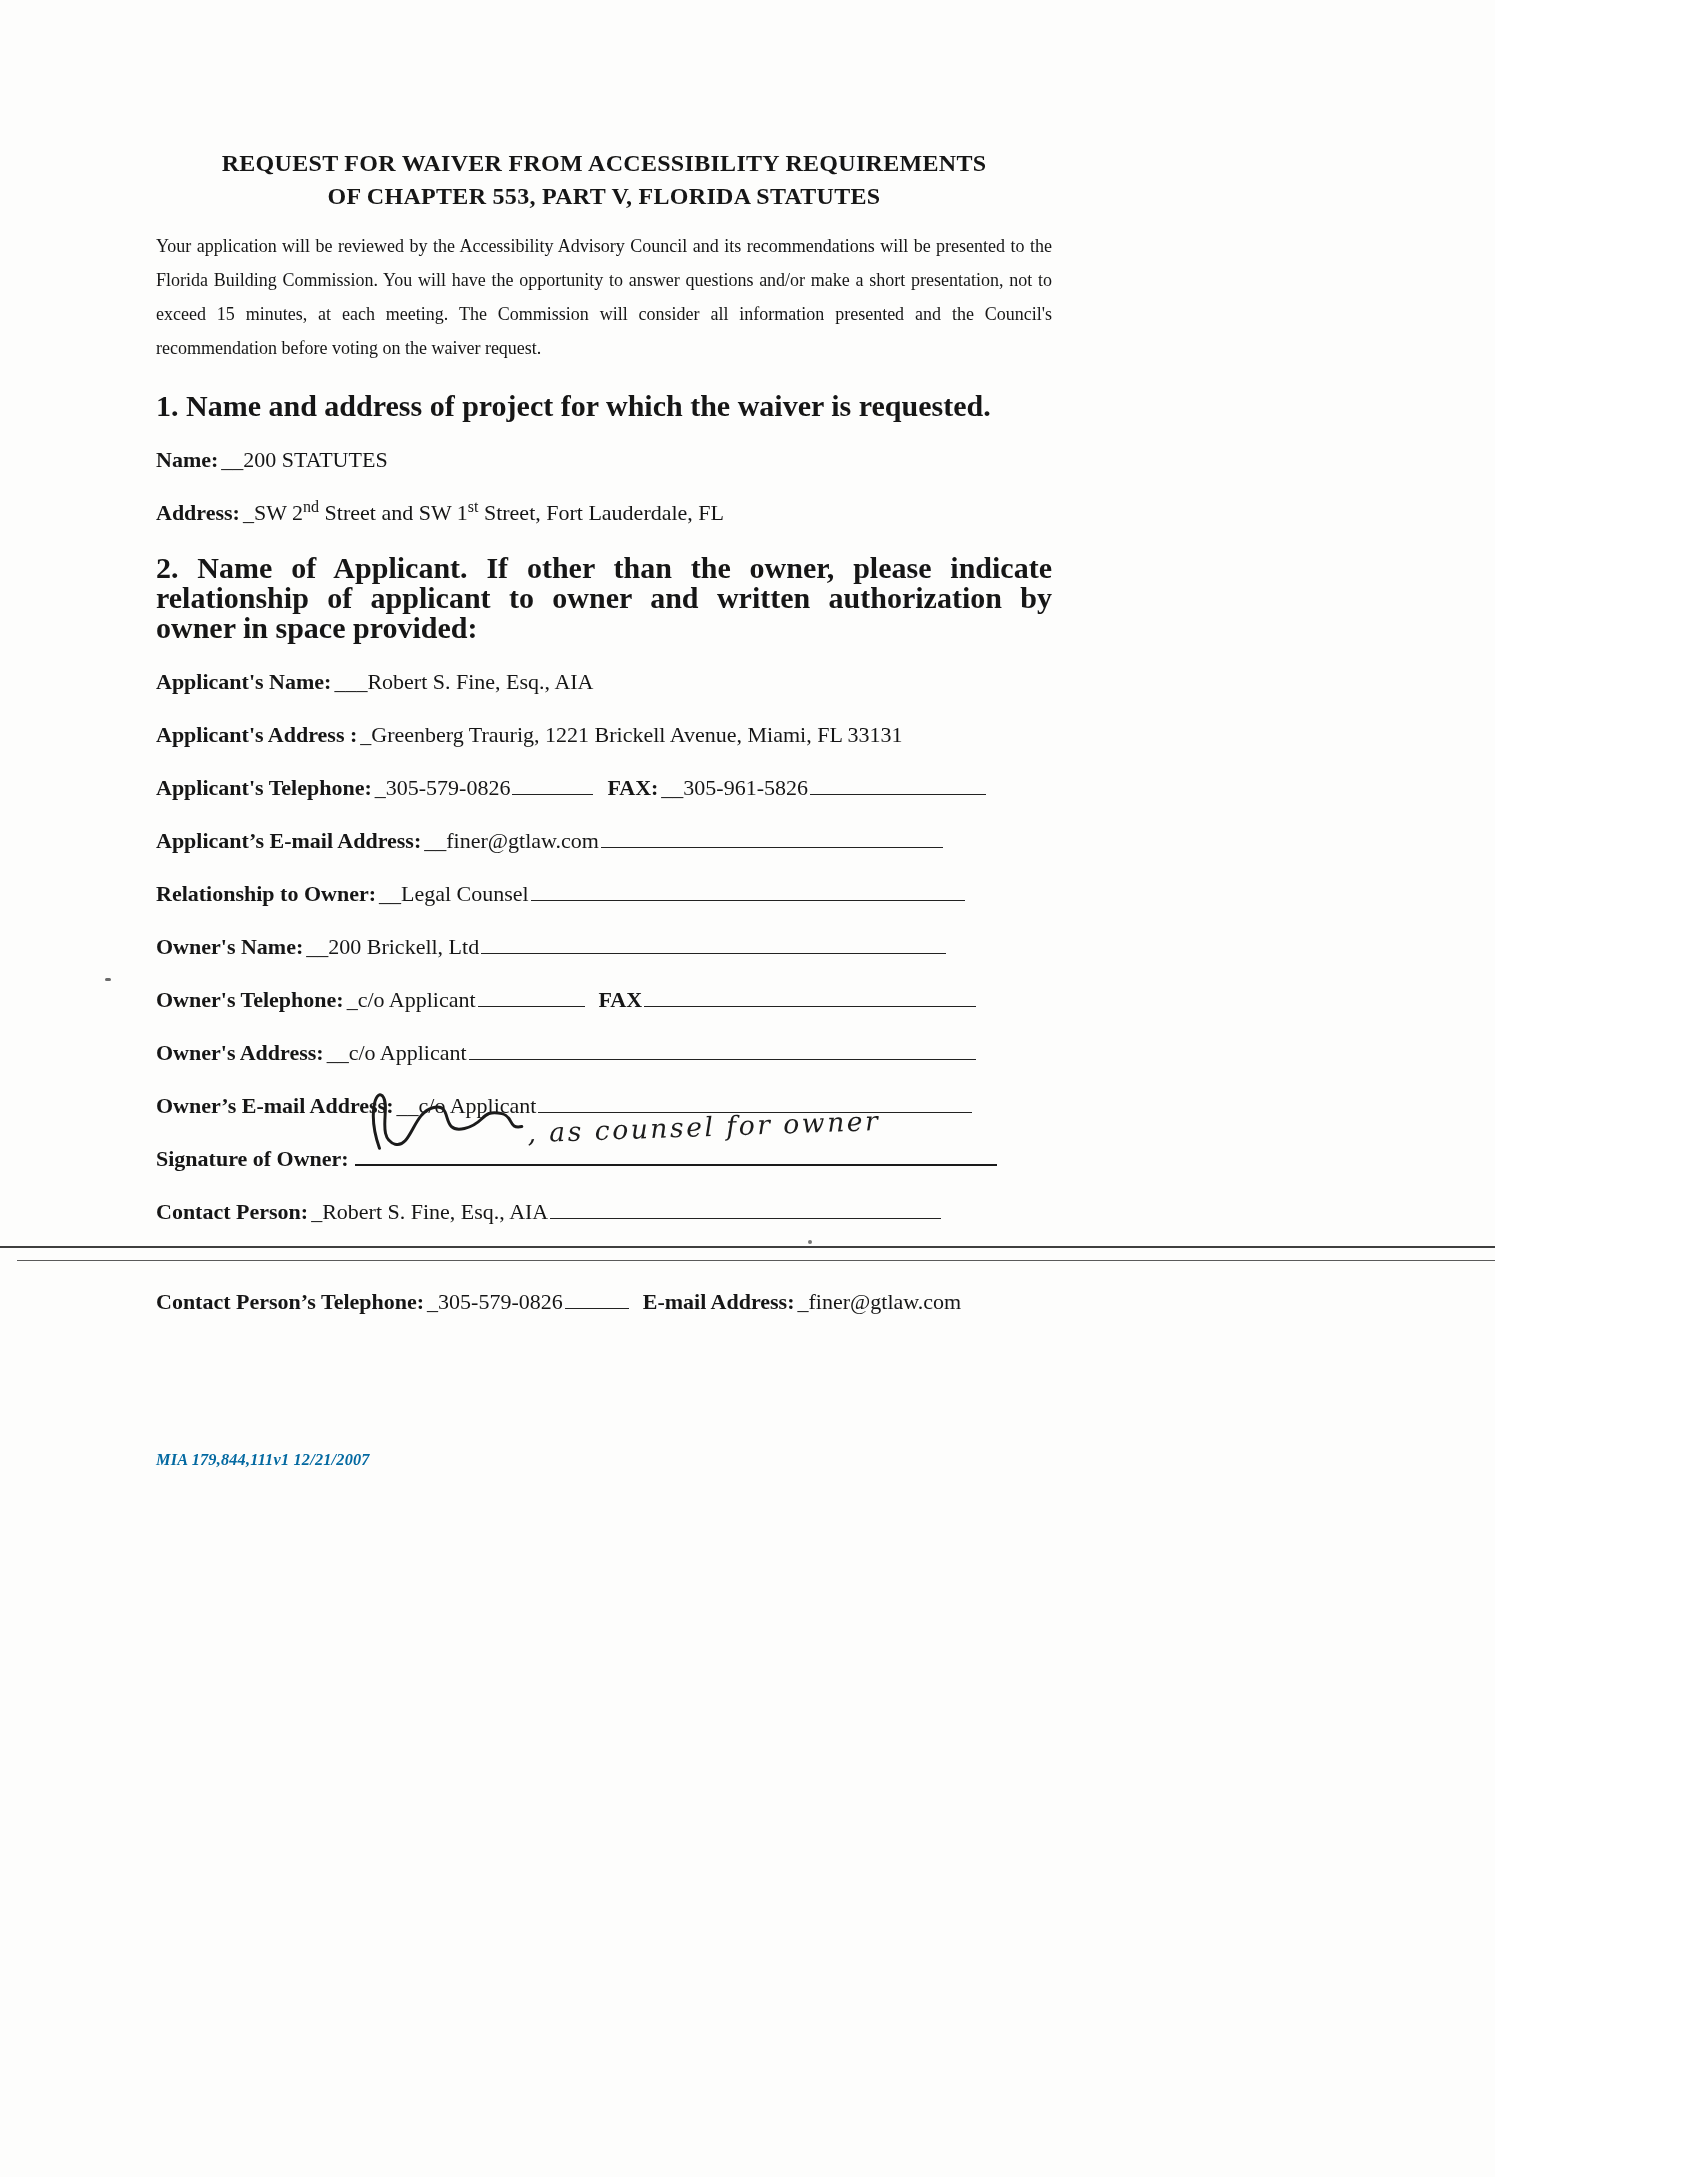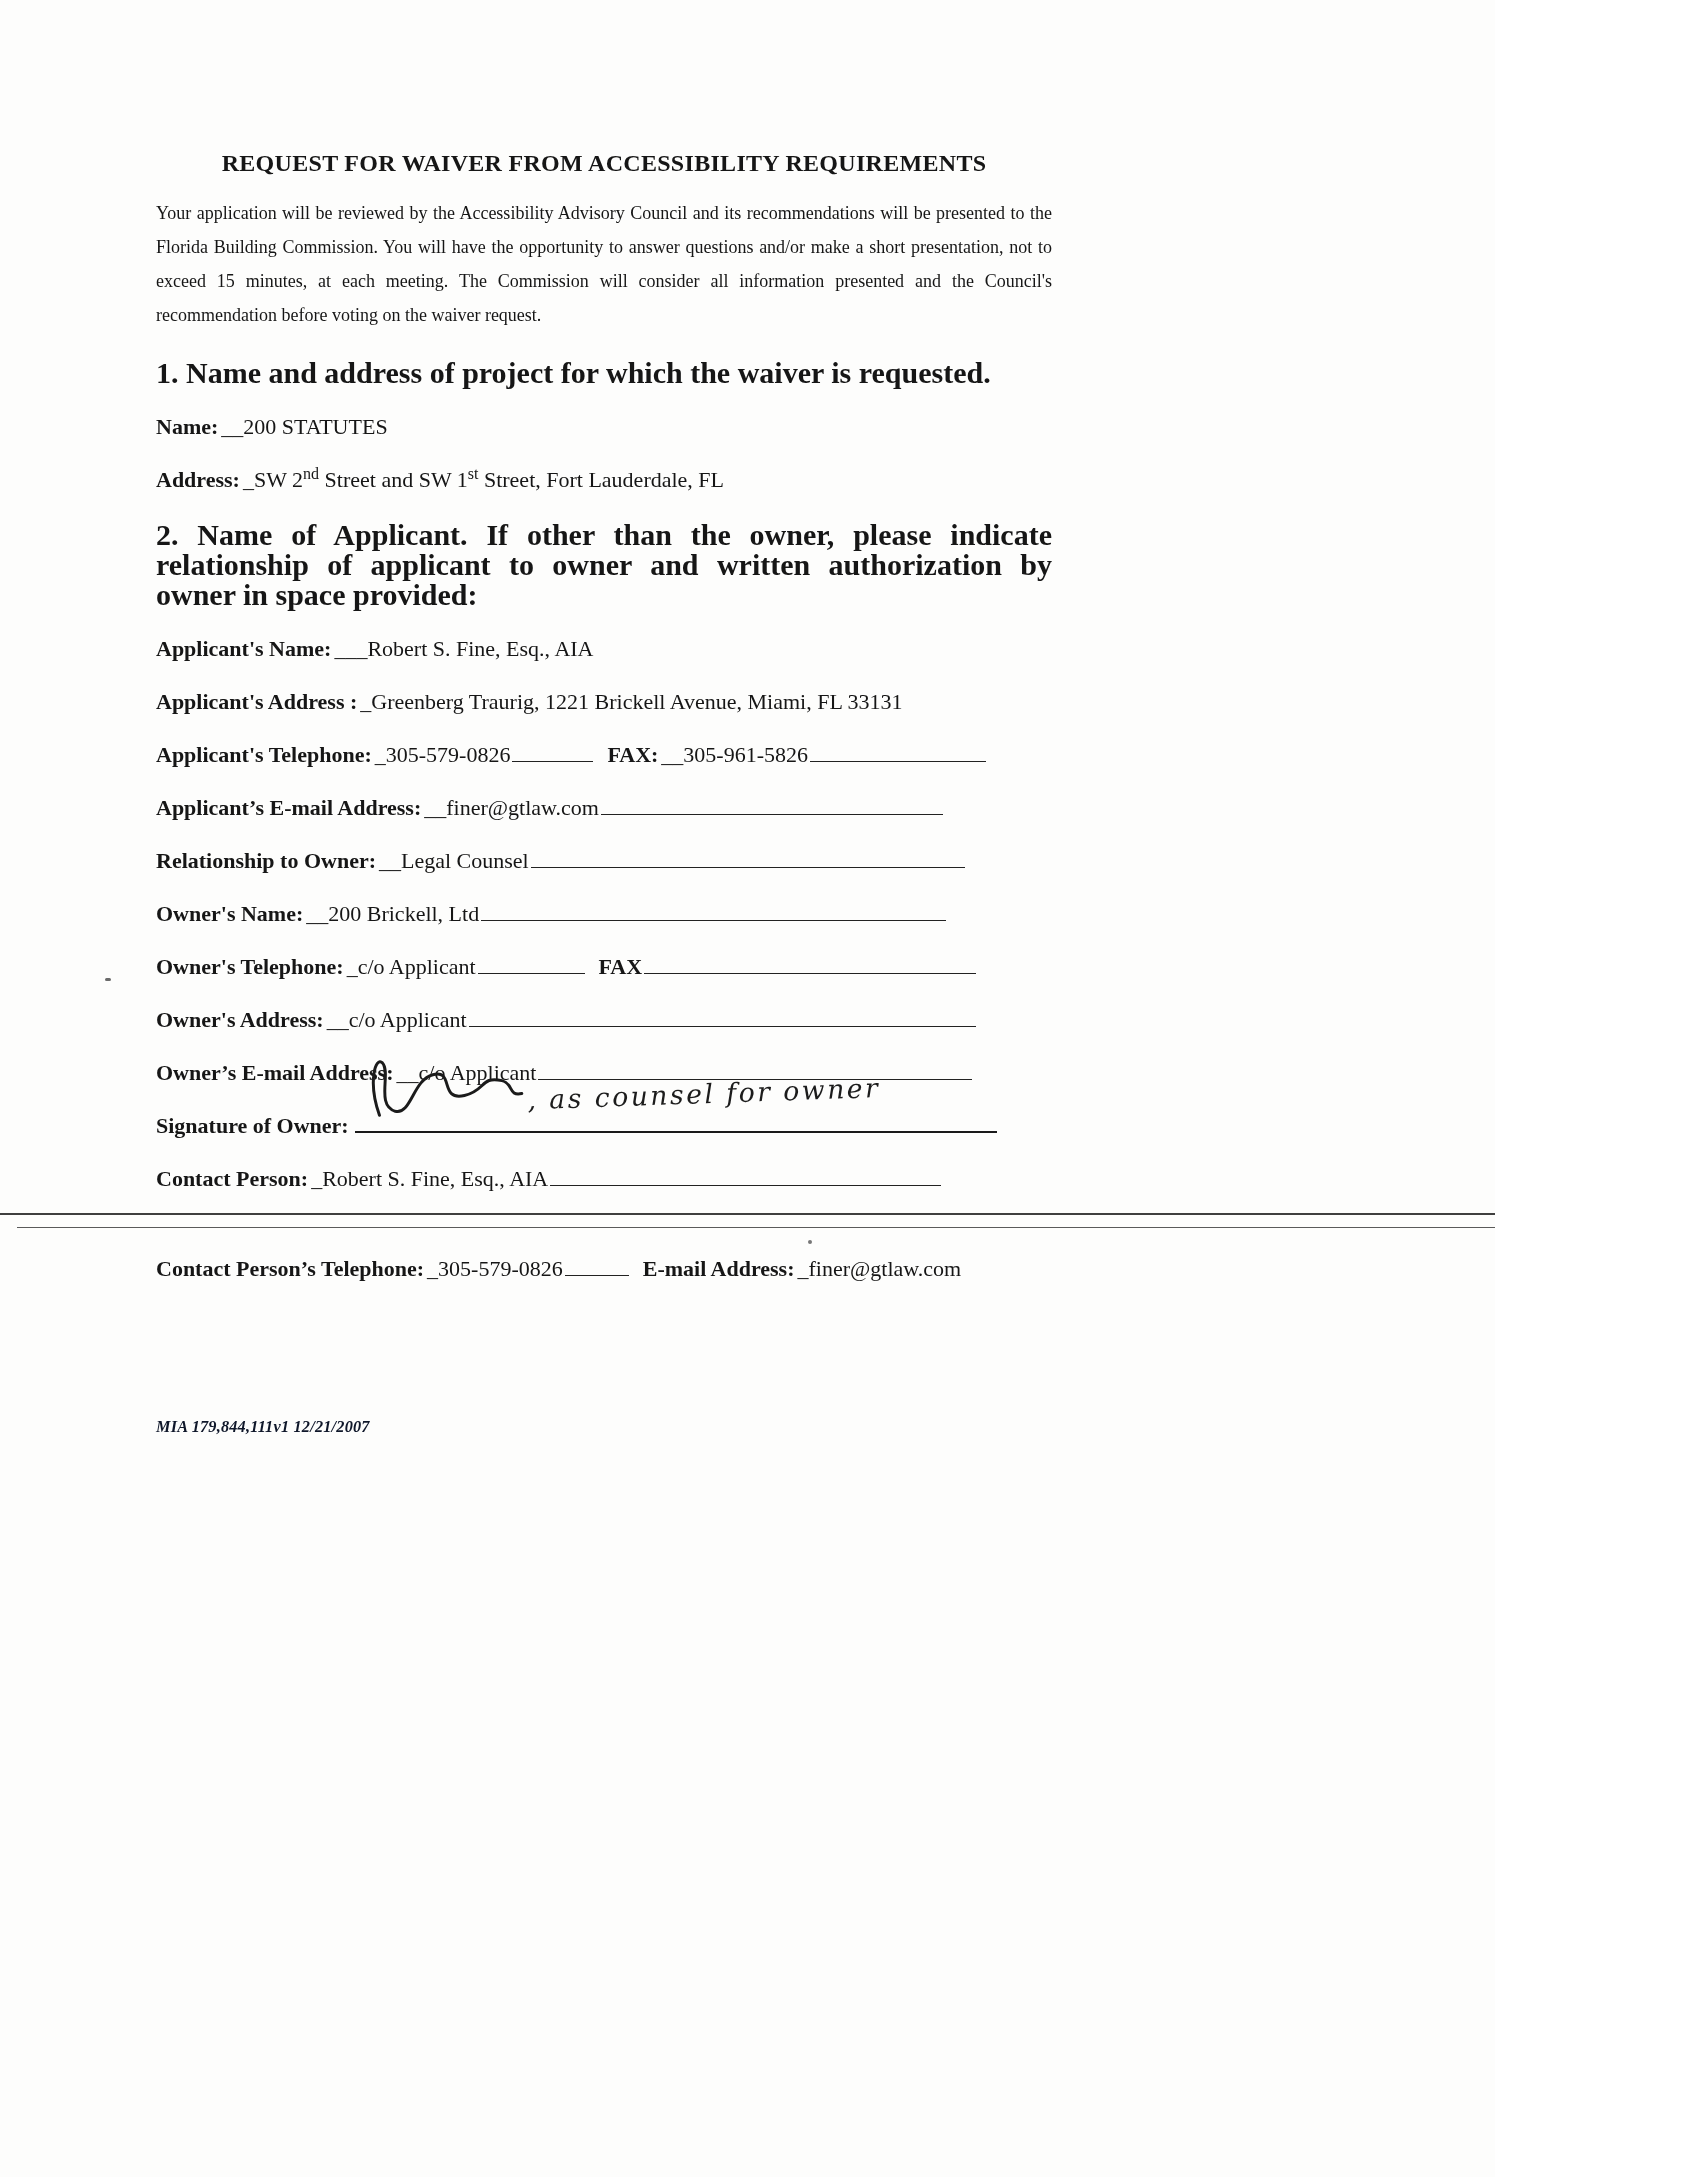--- a/index.html
+++ b/index.html
@@ -87,41 +87,42 @@
     height:16px;
   }
   .page-break .pb1{border-top:2px solid #3f3f3f;width:100%;}
   .page-break .pb2{border-top:1.5px solid #5a5a5a;width:99%;margin-left:1%;margin-top:12px;}
   .bottom-row{margin-top:26px;}
   .footer{
     margin-top:134px;
     font-size:16.3px;
     font-style:italic;
     font-weight:bold;
-    color:#0f172a;
+    color:#0369a1;
     letter-spacing:0.2px;
   }
   .artifact{
     position:absolute;
     background:#3a3a3a;
     border-radius:50%;
   }
   .a1{width:5px;height:4px;left:1580px;top:99px;}
   .a2{width:6px;height:3px;left:105px;top:978px;border-radius:2px;background:#6a6a6a;}
   .a3{width:4px;height:4px;left:808px;top:1240px;background:#777;}
 </style>
 </head>
 <body>
 
 <div class="page">
 
   <div class="content">
 
     <div class="title">
       <div>REQUEST FOR WAIVER FROM ACCESSIBILITY REQUIREMENTS</div>
+      <div>OF CHAPTER 553, PART V, FLORIDA STATUTES</div>
     </div>
 
     <p class="intro">Your application will be reviewed by the Accessibility Advisory Council and its recommendations will be presented to the Florida Building Commission. You will have the opportunity to answer questions and/or make a short presentation, not to exceed 15 minutes, at each meeting. The Commission will consider all information presented and the Council's recommendation before voting on the waiver request.</p>
 
     <div class="sec-heading">1. Name and address of project for which the waiver is requested.</div>
 
     <div class="row">
       <span class="lbl">Name:</span><span class="val">__200 STATUTES</span>
     </div>
 

